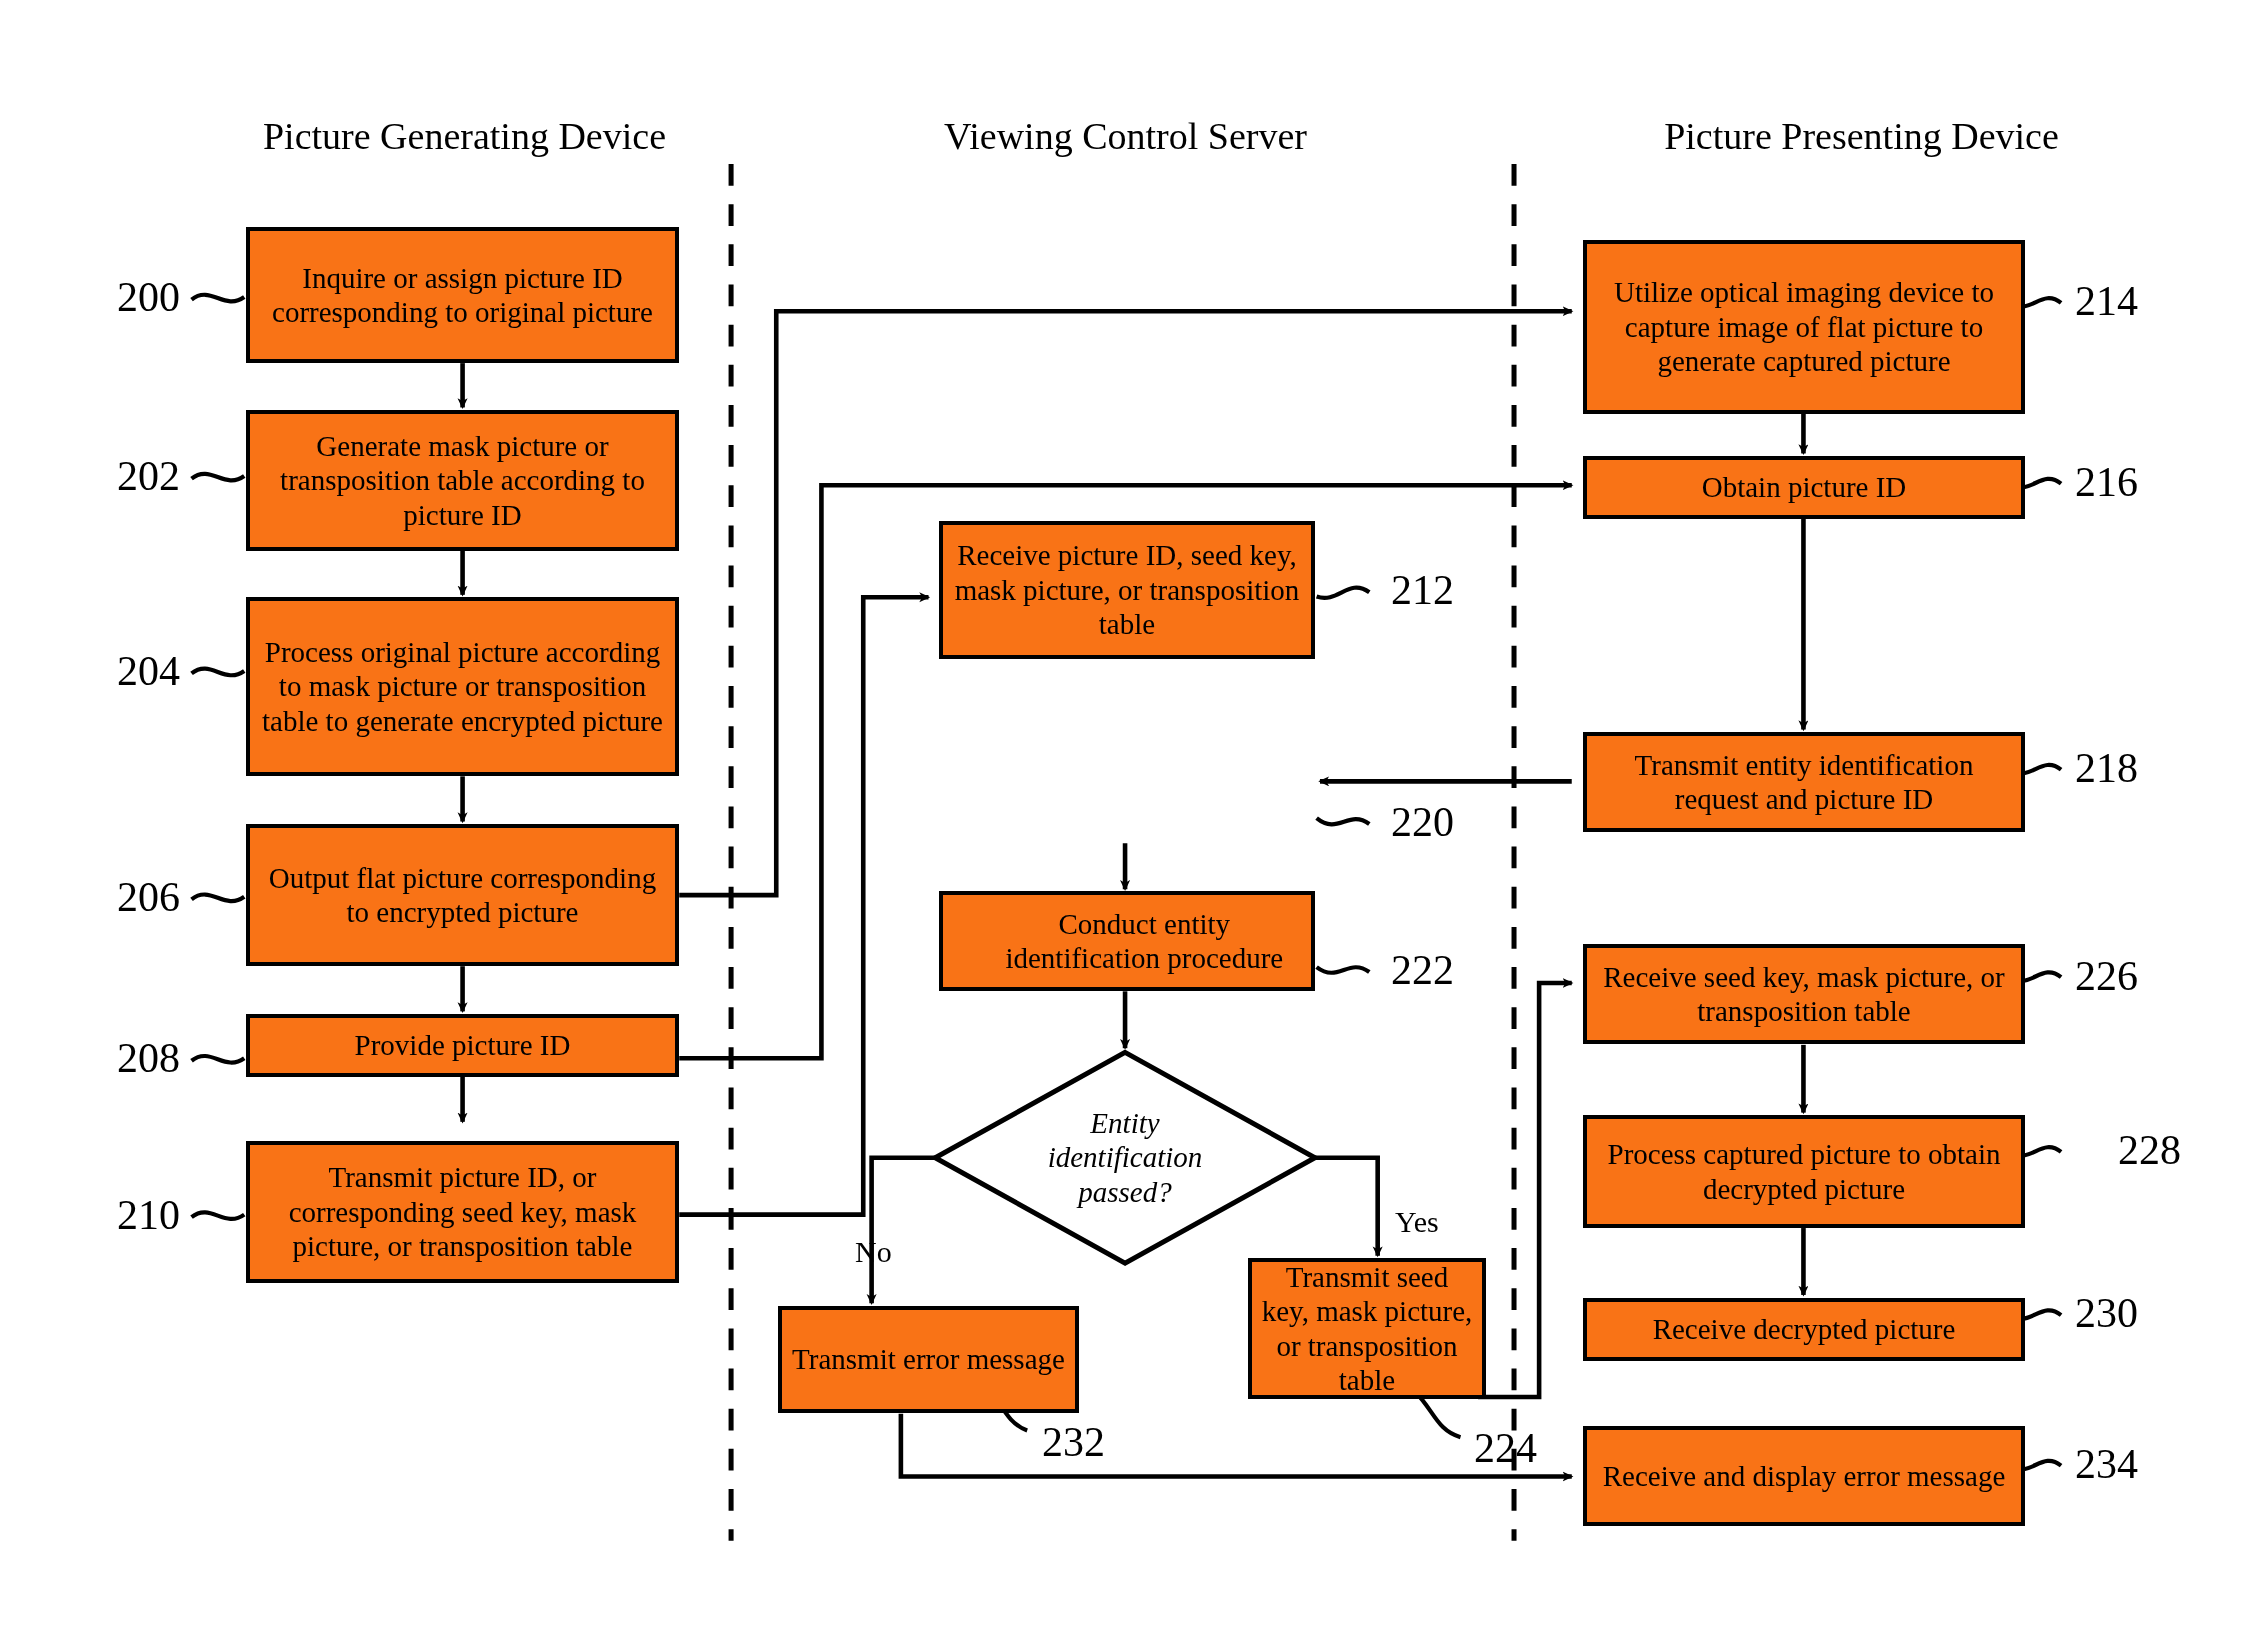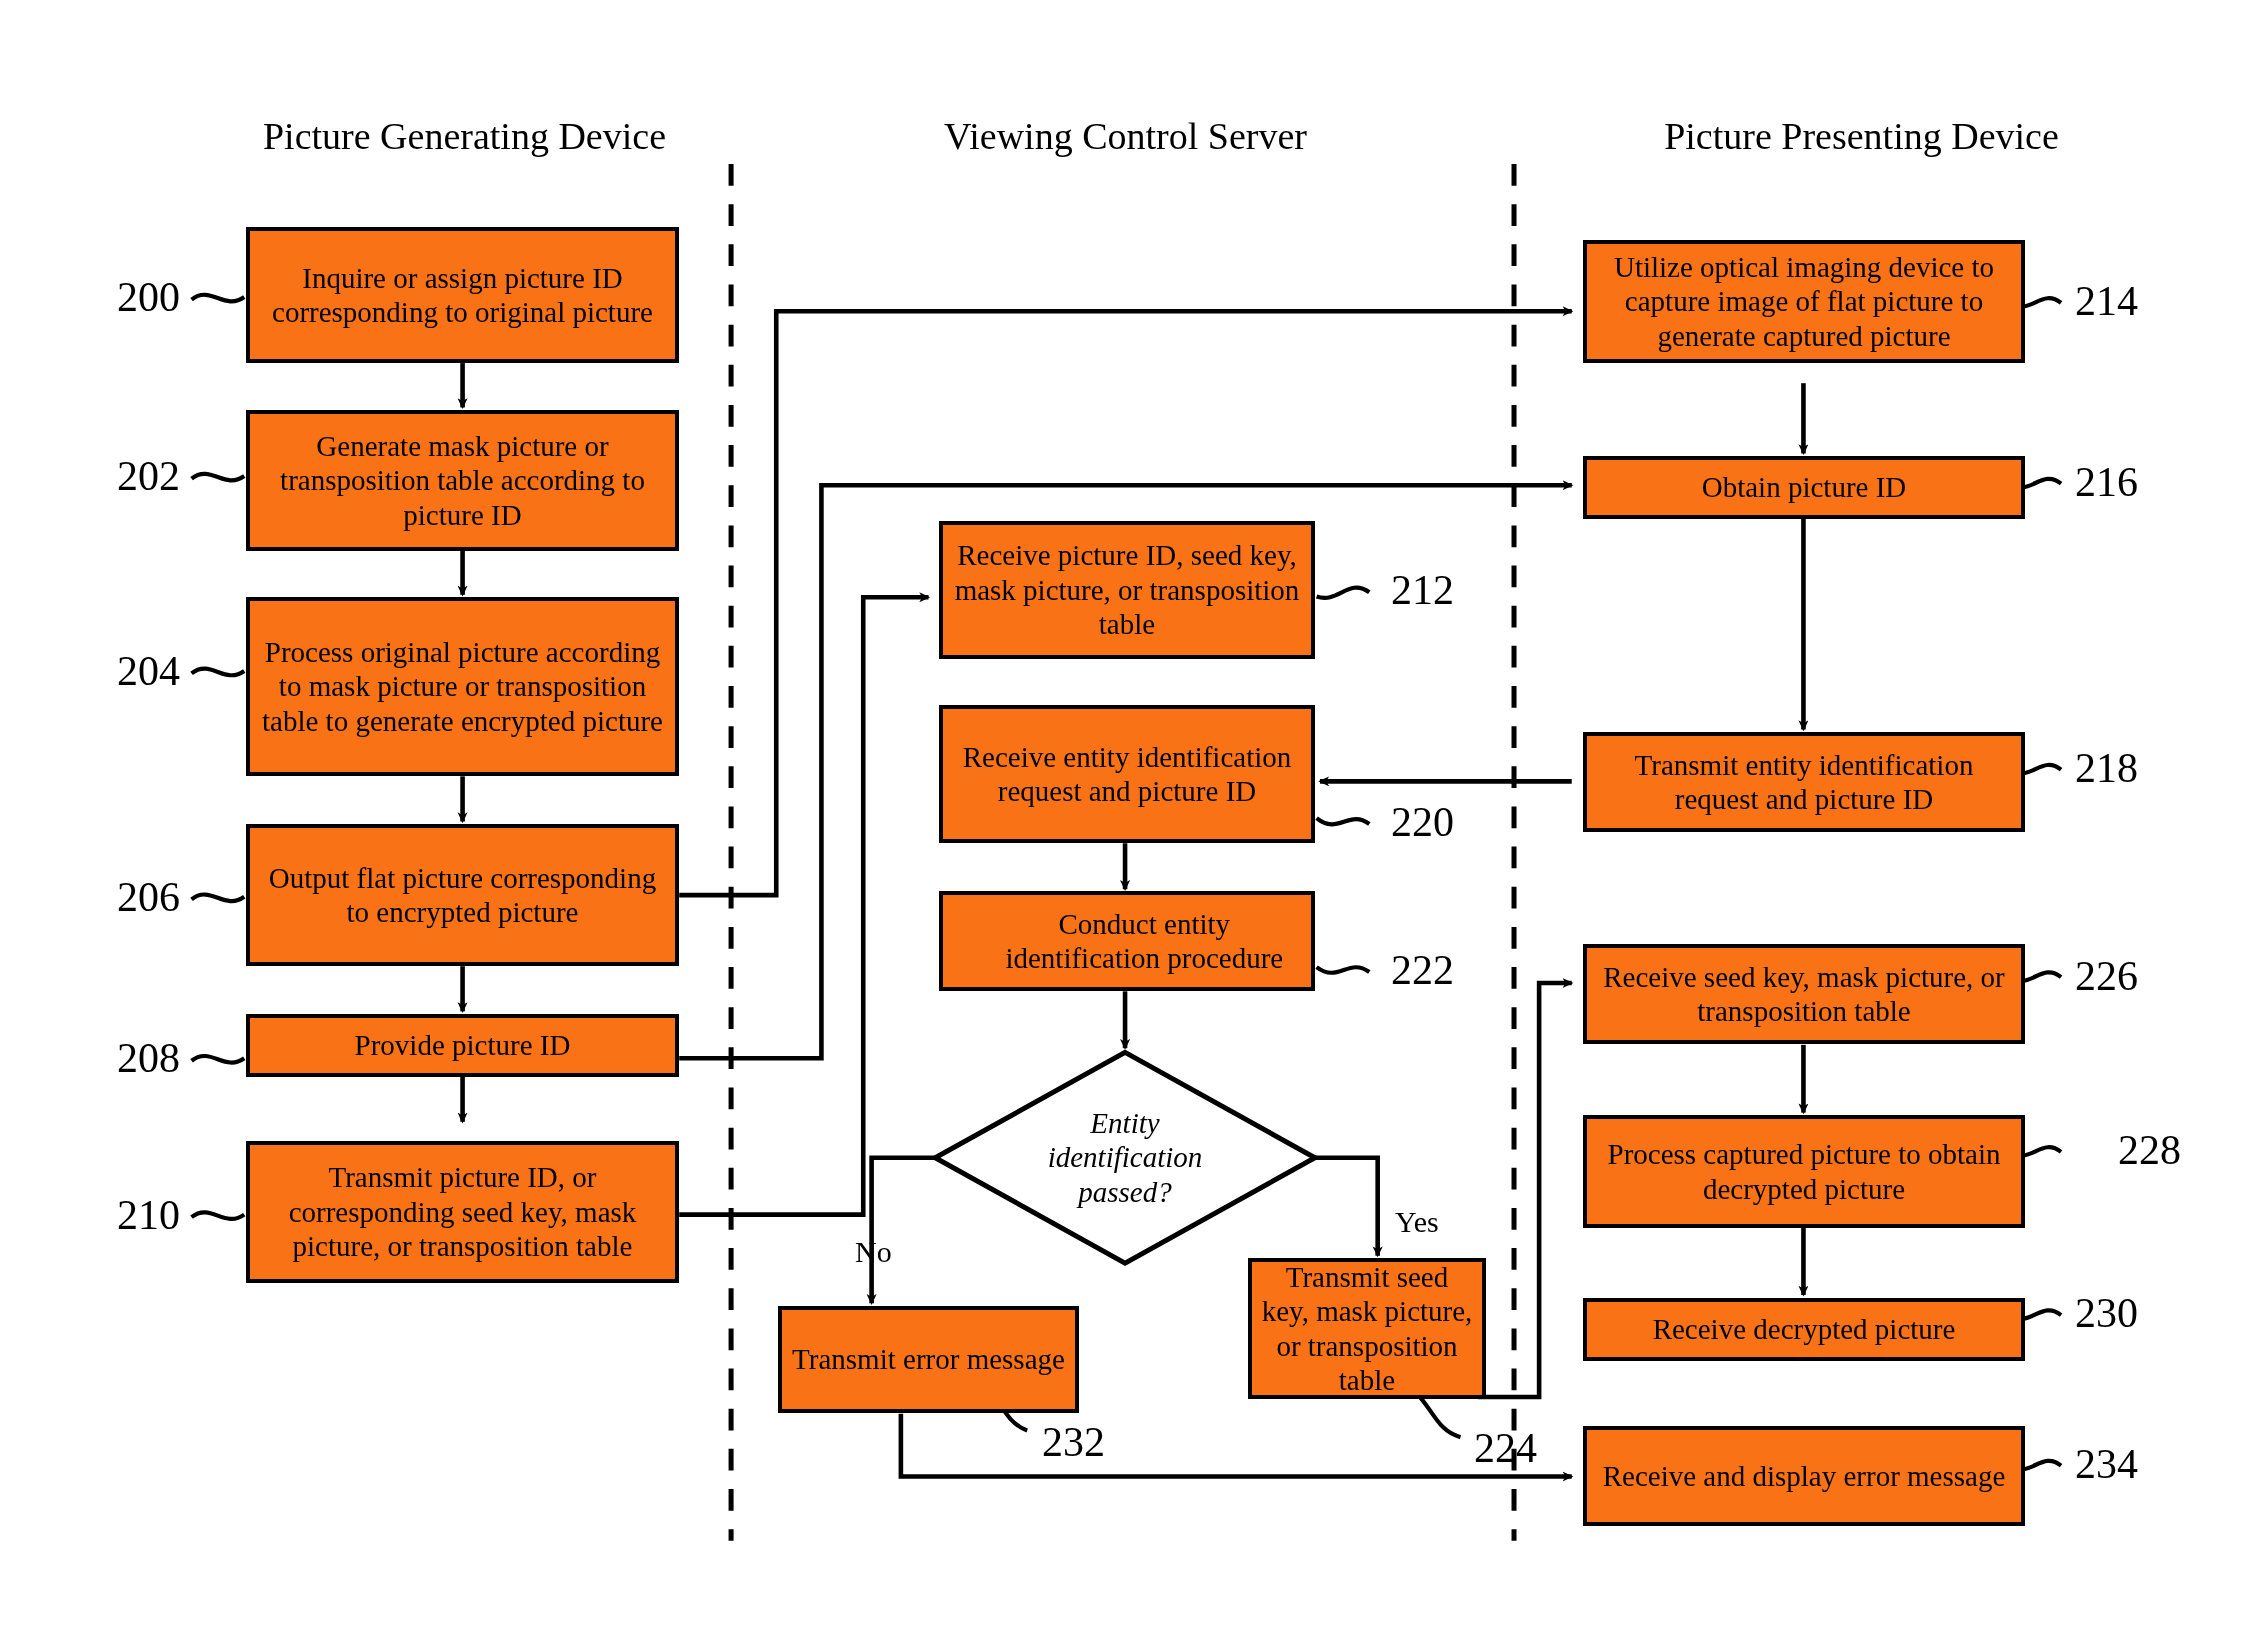--- a/index.html
+++ b/index.html
@@ -182,23 +182,20 @@
   <div class="node" style="left:246px; top:1141px; width:433px; height:142px;">
     <span>Transmit picture ID, or corresponding seed key, mask picture, or transposition table</span>
   </div>
   <div class="ref-num" style="left:117px; top:1194px;">210</div>
 
   <div class="node" style="left:939px; top:521px; width:376px; height:138px;">
     <span>Receive picture ID, seed key, mask picture, or transposition table</span>
   </div>
   <div class="ref-num" style="left:1391px; top:569px;">212</div>
 
-  <div class="node" style="left:939px; top:705px; width:376px; height:138px;">
-    <span>Receive entity identification request and picture ID</span>
-  </div>
   <div class="ref-num" style="left:1391px; top:801px;">220</div>
 
   <div class="node" style="left:939px; top:891px; width:376px; height:100px;padding-left:43px;">
     <span>Conduct entity identification procedure</span>
   </div>
   <div class="ref-num" style="left:1391px; top:949px;">222</div>
 
   <div class="diamond-wrap" style="left:935px; top:1052px; width:380px; height:211px;">
     <div class="diamond-label" style="padding:0 80px; box-sizing:border-box;font-style:italic;">Entity identification passed?</div>
   </div>
@@ -209,21 +206,21 @@
   <div class="node" style="left:778px; top:1306px; width:301px; height:107px;">
     <span>Transmit error message</span>
   </div>
   <div class="ref-num" style="left:1042px; top:1421px;">232</div>
 
   <div class="node" style="left:1248px; top:1258px; width:238px; height:141px;">
     <span>Transmit seed key, mask picture, or transposition table</span>
   </div>
   <div class="ref-num" style="left:1474px; top:1427px;">224</div>
 
-  <div class="node" style="left:1583px; top:240px; width:442px; height:123px;">
+  <div class="node" style="left:1583px; top:240px; width:442px; height:174px;">
     <span>Utilize optical imaging device to capture image of flat picture to generate captured picture</span>
   </div>
   <div class="ref-num" style="left:2075px; top:280px;">214</div>
 
   <div class="node" style="left:1583px; top:456px; width:442px; height:63px;">
     <span>Obtain picture ID</span>
   </div>
   <div class="ref-num" style="left:2075px; top:461px;">216</div>
 
   <div class="node" style="left:1583px; top:732px; width:442px; height:100px;">

